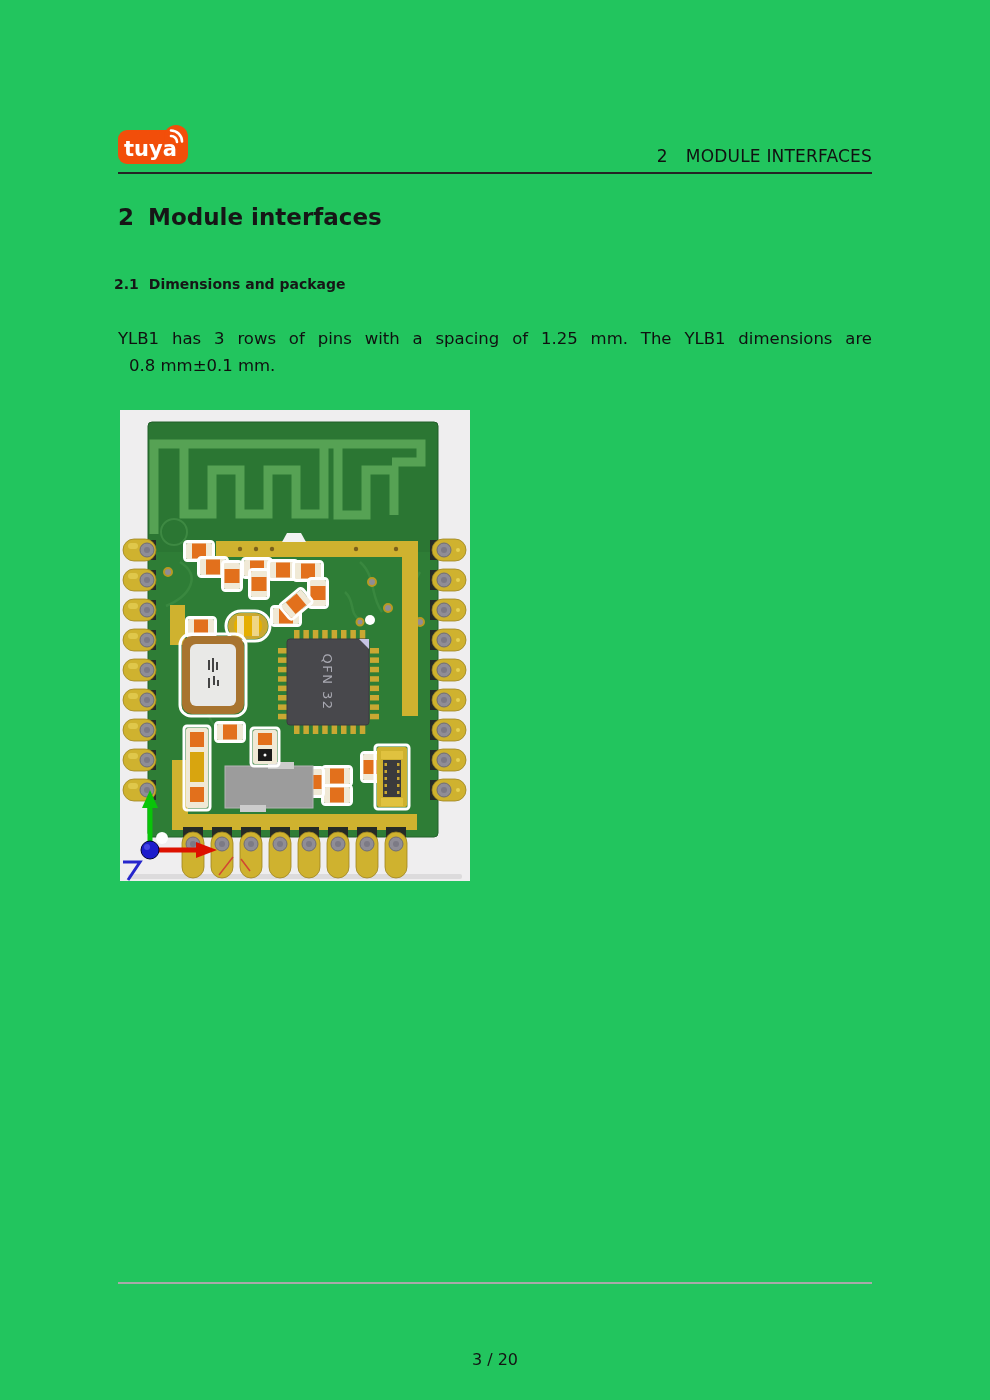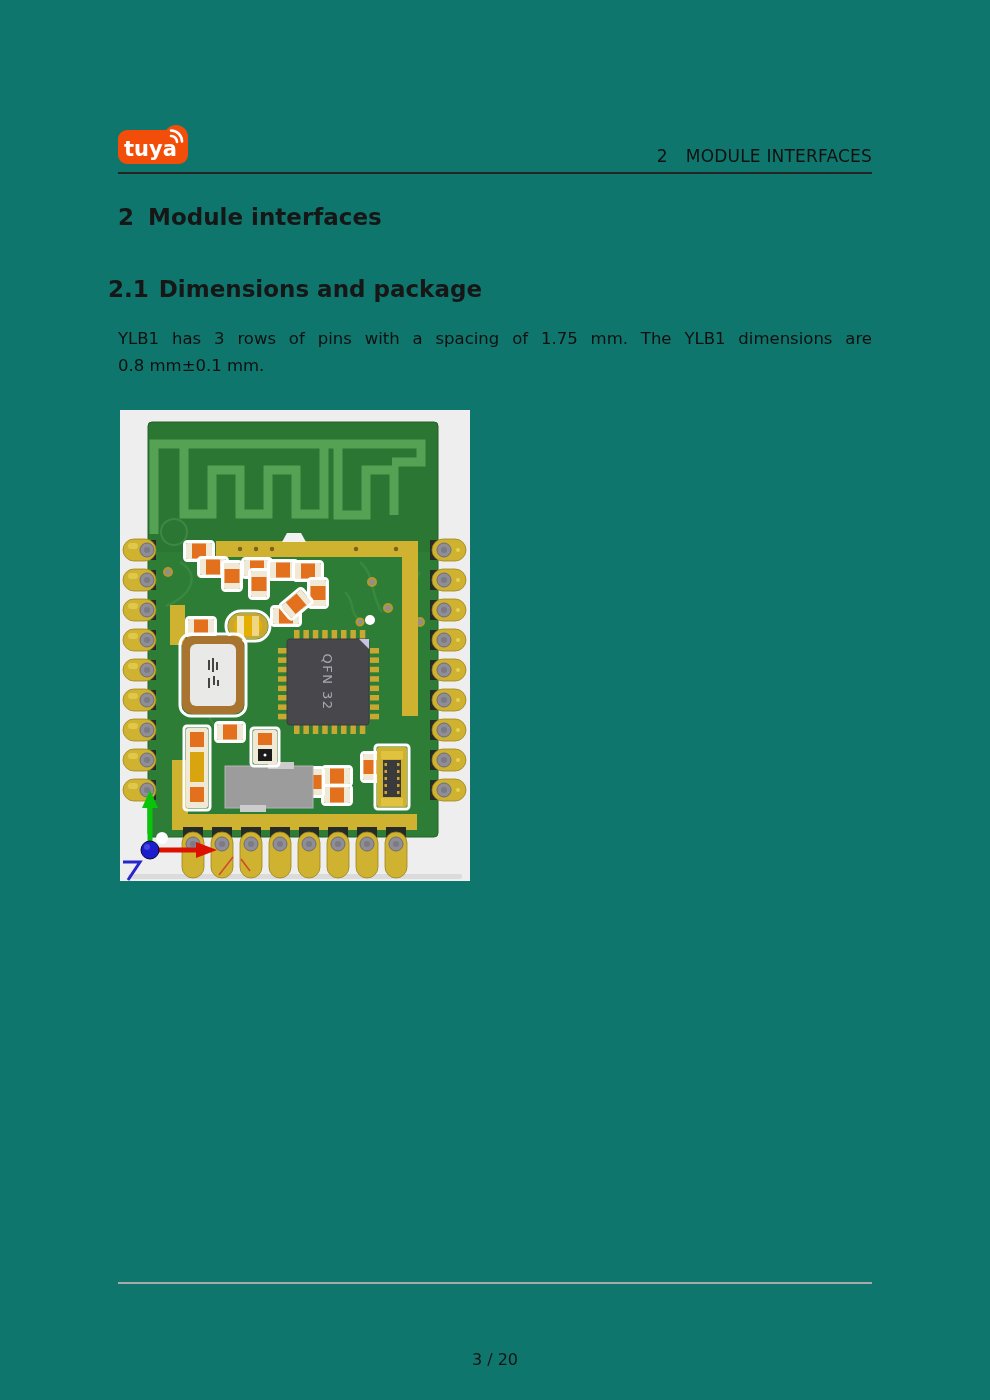--- a/index.html
+++ b/index.html
@@ -1,33 +1,33 @@
 <!DOCTYPE html>
 <html><head>
 <meta charset="utf-8">
 <style>
   html,body{margin:0;padding:0;background:#fff;}
-  .page{position:relative;width:990px;height:1400px;background:#0f766e;
+  .page{position:relative;width:990px;height:1400px;background:#22c55e;
         font-family:"DejaVu Sans",sans-serif;color:#1a1a1a;overflow:hidden;}
   
   .logo{position:absolute;left:118px;top:124px;width:74px;height:40px;}
   .running-header{position:absolute;top:146px;left:118px;width:754px;text-align:right;
         font-size:17px;color:#111;letter-spacing:.2px;}
   .running-header .num{margin-right:18px;}
   .header-rule{position:absolute;left:118px;top:172px;width:754px;height:2px;background:#242424;}
   
   .h1{position:absolute;left:118px;top:204px;font-size:23px;font-weight:bold;color:#161616;}
   .h1 .num{margin-right:14px;}
-  .h2{position:absolute;left:108px;top:276px;font-size:23px;font-weight:bold;color:#161616;}
+  .h2{position:absolute;left:114px;top:276px;font-size:14px;font-weight:bold;color:#161616;}
   .h2 .num{margin-right:10px;}
   
   .para{position:absolute;left:118px;top:325px;width:754px;font-size:16.5px;
         line-height:27px;color:#101010;}
   .para .pline{text-align:justify;text-align-last:justify;height:27px;}
-  .para .pline:last-child{text-align-last:left;}
+  .para .pline:last-child{text-align-last:left;margin-left:11px;}
   
   .figure{position:absolute;left:120px;top:410px;width:350px;height:471px;}
   
   .footer-rule{position:absolute;left:118px;top:1282px;width:754px;height:2px;background:#a9a9a9;}
   .footer-text{position:absolute;left:118px;top:1350px;width:754px;text-align:center;
         font-size:16px;color:#141414;}
 </style>
 </head>
 <body>
 
@@ -48,21 +48,21 @@
   <div class="header-rule"></div>
 
   <div class="h1">
     <span class="num">2</span><span>Module interfaces</span>
   </div>
   <div class="h2">
     <span class="num">2.1</span><span>Dimensions and package</span>
   </div>
 
   <div class="para">
-    <div class="pline">YLB1 has 3 rows of pins with a spacing of 1.75 mm. The YLB1 dimensions are</div>
+    <div class="pline">YLB1 has 3 rows of pins with a spacing of 1.25 mm. The YLB1 dimensions are</div>
     <div class="pline">0.8 mm±0.1 mm.</div>
   </div>
 
   <div class="figure">
   <svg width="350" height="471" viewBox="0 0 350 471">
     <defs>
       <g id="pin-l">
         <rect x="24" y="-10" width="12" height="20" fill="#262b26"></rect>
         <rect x="3" y="-11" width="33" height="22" rx="11" fill="#cfb22f" stroke="#9e8420" stroke-width="0.8"></rect>
         <rect x="8" y="-7" width="10" height="6" rx="3" fill="#e6cf55" opacity="0.75"></rect>

